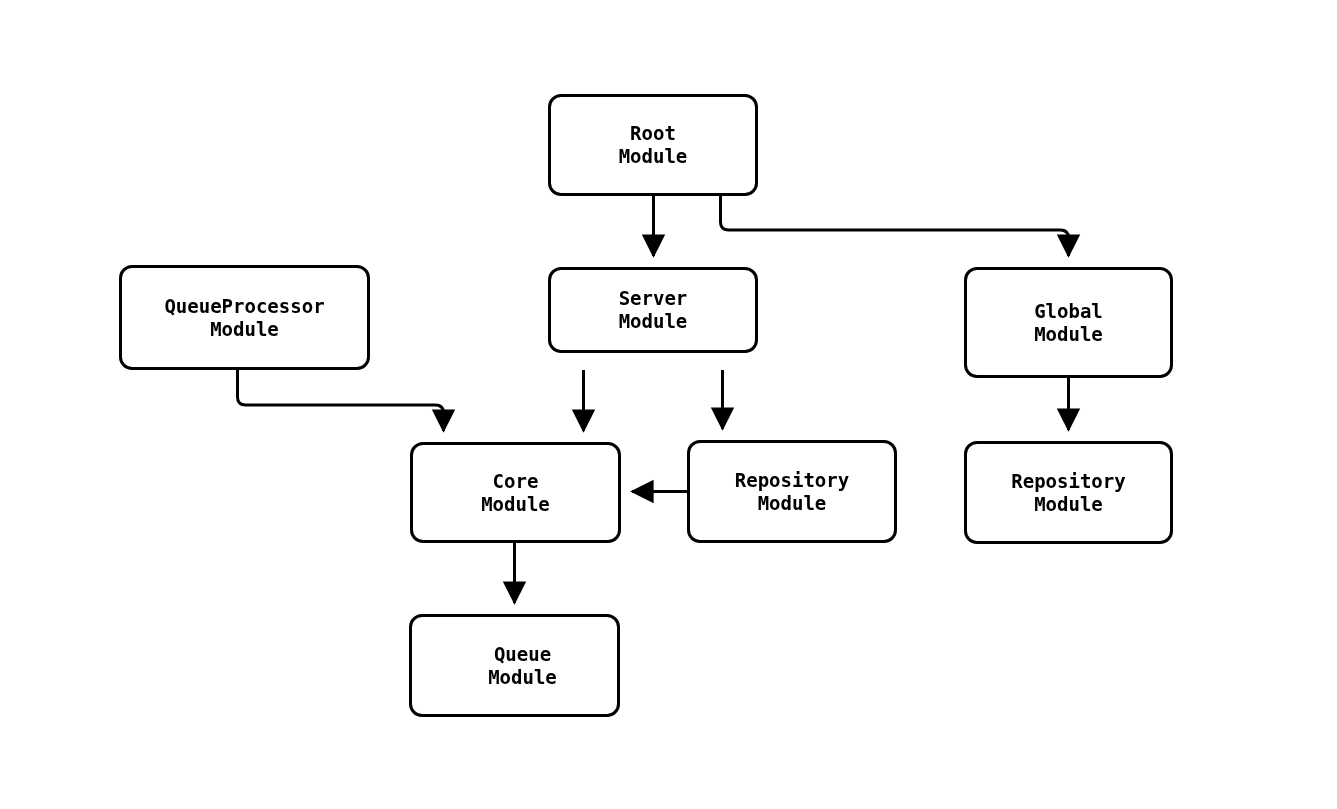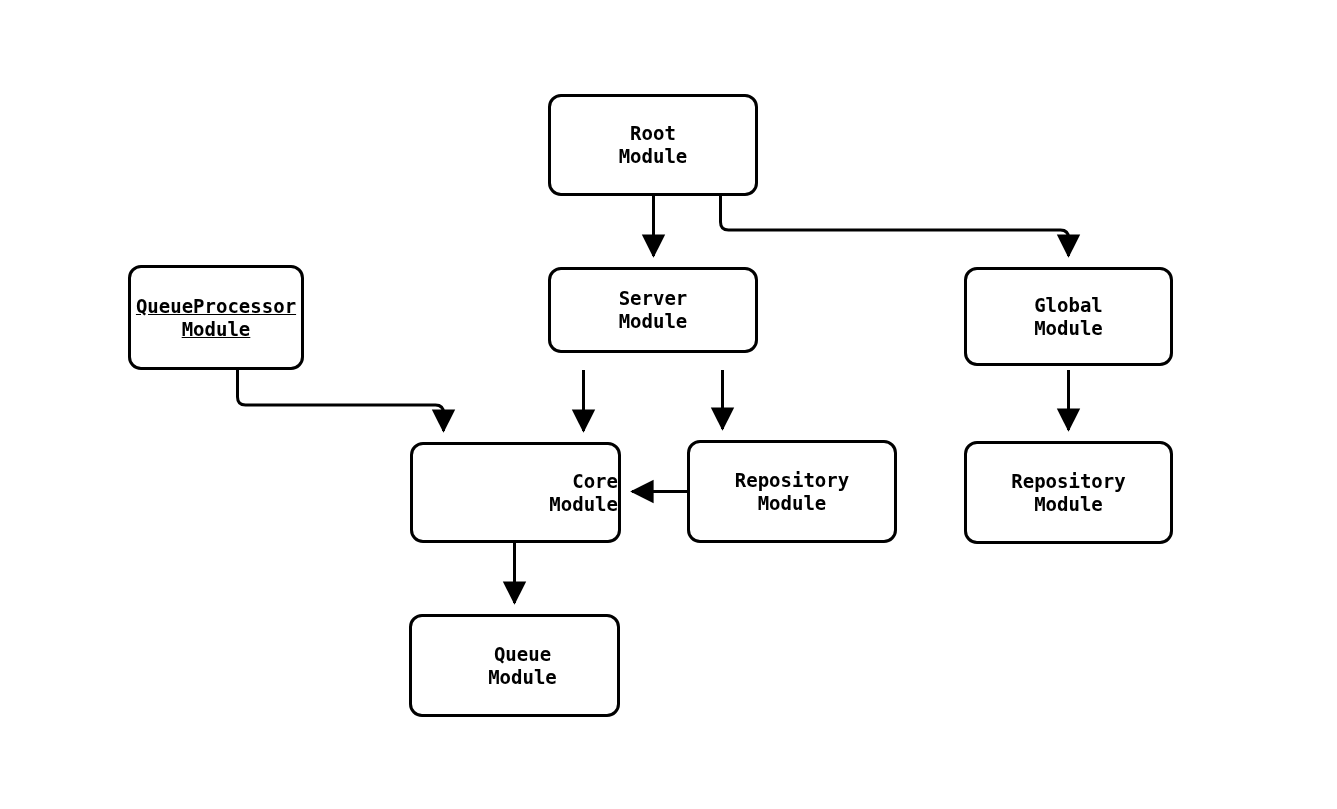--- a/index.html
+++ b/index.html
@@ -80,36 +80,36 @@
       <path d="M 514.5 543 L 514.5 603" marker-end="url(#arrowhead)"></path>
 
     </g>
   </svg>
 
   <div class="node" style="left:548px; top:94px; width:210px; height:102px;">
     <span class="node-label">Root</span>
     <span class="node-label">Module</span>
   </div>
 
-  <div class="node" style="left:128px; top:265px; width:176px; height:105px;text-decoration:underline;">
+  <div class="node" style="left:119px; top:265px; width:251px; height:105px;">
     <span class="node-label">QueueProcessor</span>
     <span class="node-label">Module</span>
   </div>
 
   <div class="node" style="left:548px; top:267px; width:210px; height:86px;">
     <span class="node-label">Server</span>
     <span class="node-label">Module</span>
   </div>
 
-  <div class="node" style="left:964px; top:267px; width:209px; height:99px;">
+  <div class="node" style="left:964px; top:267px; width:209px; height:111px;">
     <span class="node-label">Global</span>
     <span class="node-label">Module</span>
   </div>
 
-  <div class="node" style="left:410px; top:442px; width:211px; height:101px;align-items:flex-end;">
+  <div class="node" style="left:410px; top:442px; width:211px; height:101px;">
     <span class="node-label">Core</span>
     <span class="node-label">Module</span>
   </div>
 
   <div class="node" style="left:687px; top:440px; width:210px; height:103px;">
     <span class="node-label">Repository</span>
     <span class="node-label">Module</span>
   </div>
 
   <div class="node" style="left:964px; top:441px; width:209px; height:103px;align-items:center;">

